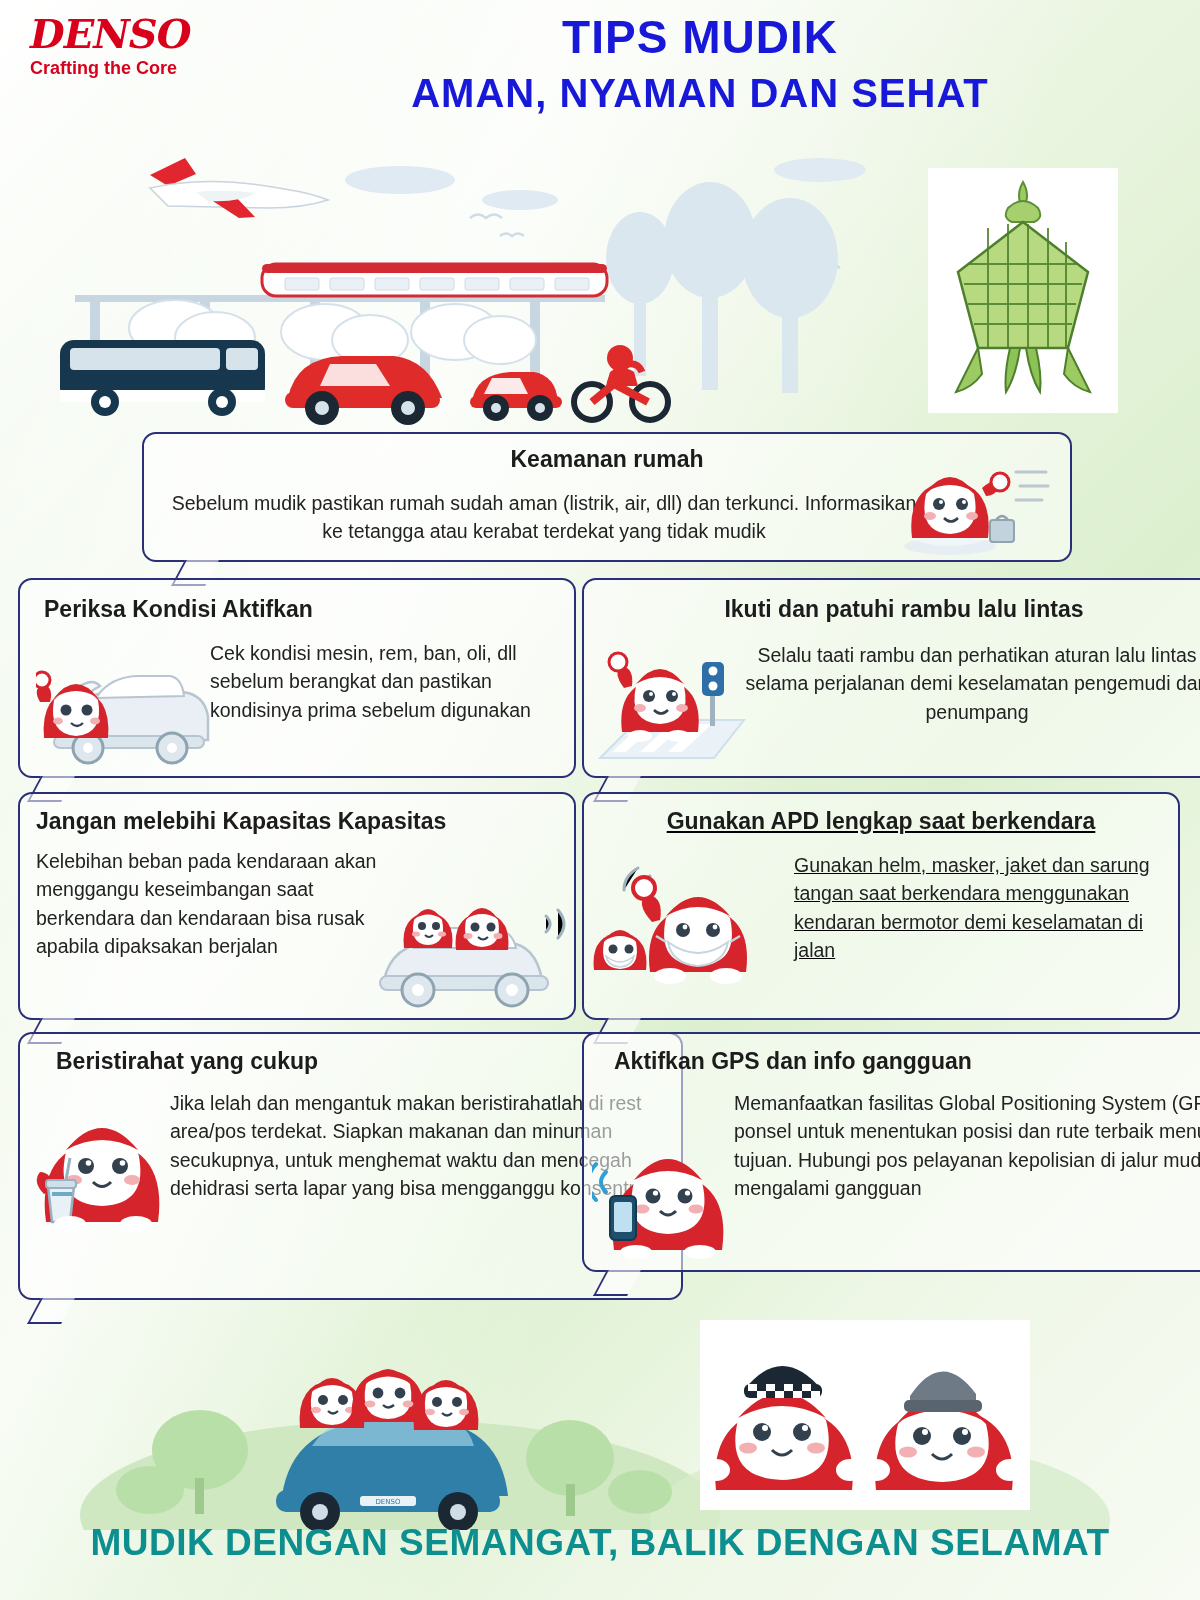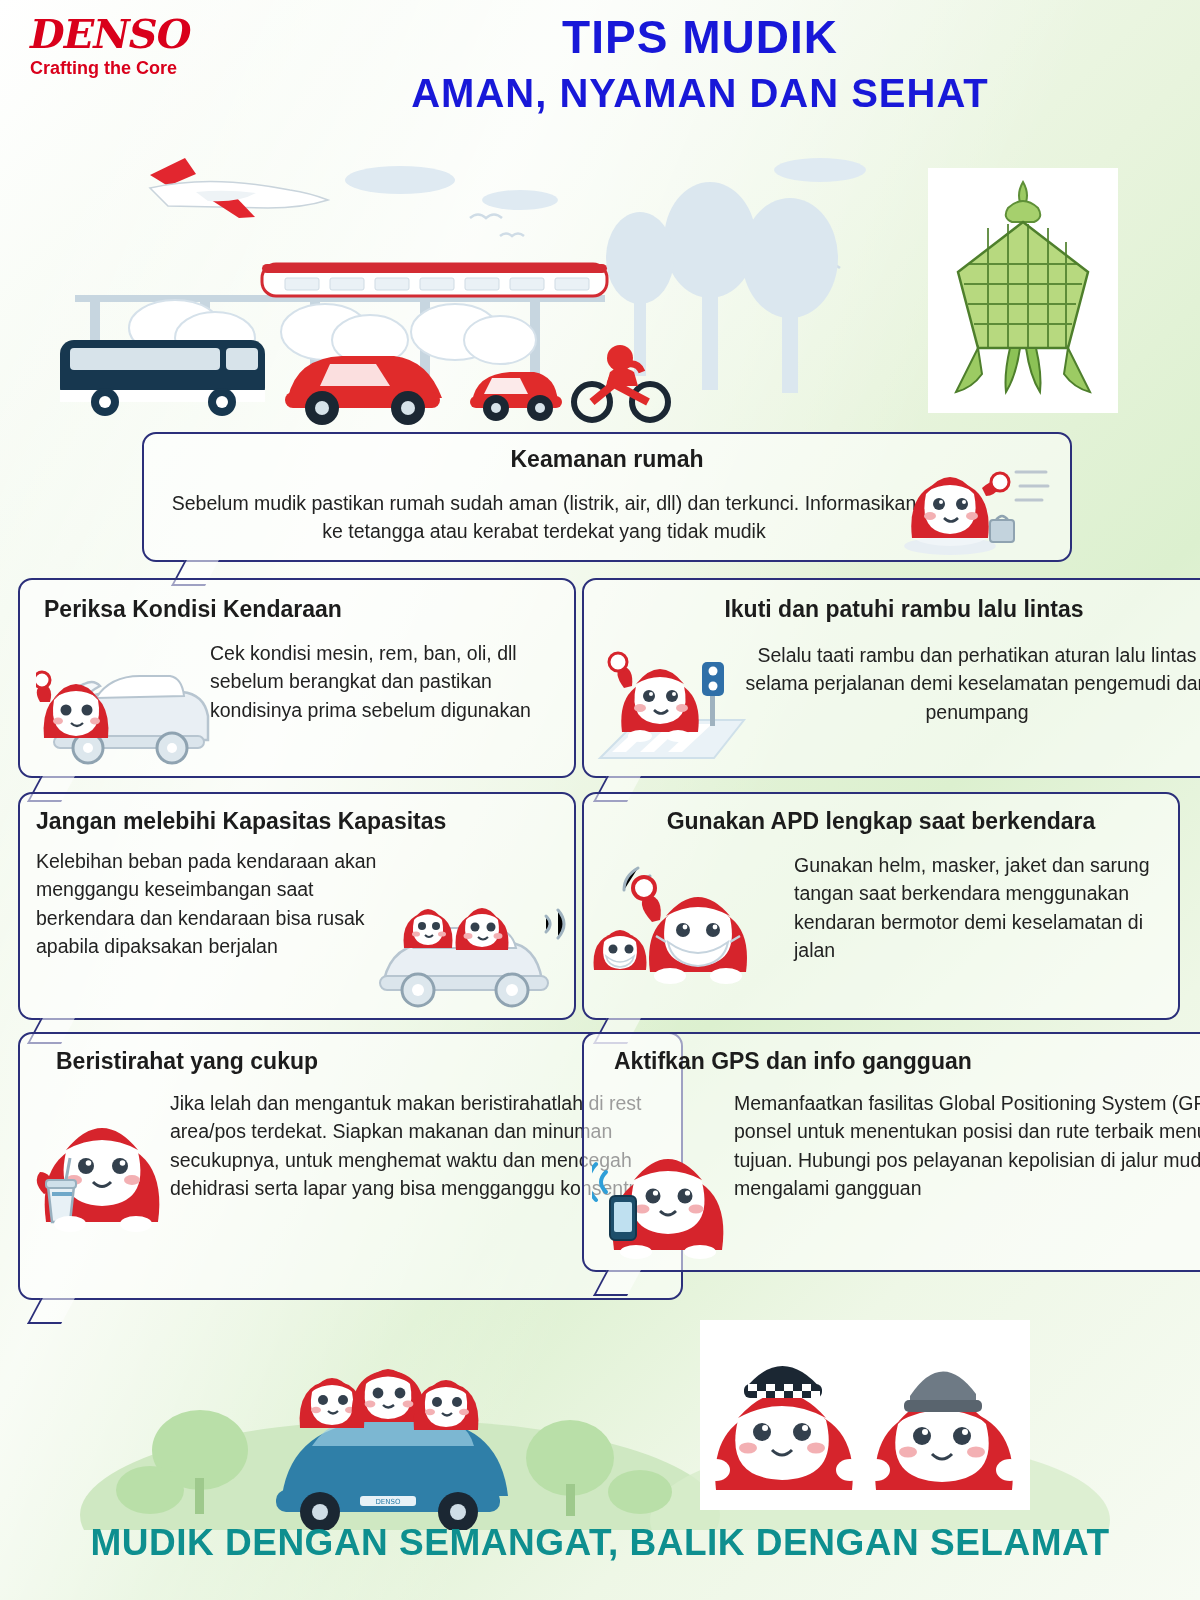--- a/index.html
+++ b/index.html
@@ -134,21 +134,21 @@
   #card-vehicle p  { margin-top: 16px; margin-left: 190px; margin-right: 14px; }
 
   #card-signs { left: 582px; top: 578px; width: 644px; height: 200px; }
   #card-signs h3 { text-align: center; margin-top: 16px; }
   #card-signs p  { margin-top: 18px; margin-left: 160px; margin-right: 14px; text-align: center; }
 
   #card-capacity { left: 18px; top: 792px; width: 558px; height: 228px; }
   #card-capacity h3 { margin: 14px 0 0 16px; }
   #card-capacity p  { margin-top: 12px; margin-left: 16px; margin-right: 170px; }
 
-  #card-apd { left: 582px; top: 792px; width: 598px; height: 228px; }
+  #card-apd { left: 582px; top: 792px; width: 598px; height: 228px; text-decoration: underline; }
   #card-apd h3 { text-align: center; margin-top: 14px; }
   #card-apd p  { margin-top: 14px; margin-left: 210px; margin-right: 14px; }
 
   #card-rest { left: 18px; top: 1032px; width: 665px; height: 268px; }
   #card-rest h3 { margin: 14px 0 0 36px; }
   #card-rest p  { margin-top: 14px; margin-left: 150px; margin-right: 10px; }
 
   #card-gps { left: 582px; top: 1032px; width: 721px; height: 240px; }
   #card-gps h3 { margin: 14px 0 0 30px; }
   #card-gps p  { margin-top: 14px; margin-left: 150px; margin-right: 14px; }
@@ -345,21 +345,21 @@
       <path d="M58 76 q7 7 14 0" stroke="#33404d" stroke-width="2.5" fill="none"></path>
       <path d="M96 46 q16 -14 20 -2 q-8 10 -16 10 z" fill="#d6242c"></path>
       <circle cx="114" cy="40" r="9" fill="#ffffff" stroke="#d6242c" stroke-width="3"></circle>
       <rect x="104" y="78" width="24" height="22" rx="3" fill="#c3d3dd" stroke="#8fa3b1" stroke-width="2"></rect>
       <path d="M110 78 q6 -8 12 0" stroke="#8fa3b1" stroke-width="2.5" fill="none"></path>
       <path d="M26 96 q14 8 38 8 q24 0 38 -8" fill="#ffffff" opacity="0.4"></path>
     </svg>
   </div>
 
   <div class="card" id="card-vehicle">
-    <h3>Periksa Kondisi Kendaraan</h3>
+    <h3>Periksa Kondisi Aktifkan</h3>
     <p>Cek kondisi mesin, rem, ban, oli, dll sebelum berangkat dan pastikan kondisinya prima sebelum digunakan</p>
     <div class="tail" style="left:14px; bottom:-26px;"></div>
     <svg class="card-art" style="left:16px; top:56px;" width="175" height="130" viewBox="0 0 175 130">
       <path d="M20 104 q6 -44 56 -48 l70 0 q22 2 26 24 l0 24 z" fill="#e9eff4" stroke="#b7c5d0" stroke-width="2.5"></path>
       <path d="M60 62 q14 -22 44 -22 l30 0 q12 2 14 20 z" fill="#ffffff" stroke="#b7c5d0" stroke-width="2"></path>
       <path d="M20 92 q-4 -30 28 -44 q10 -5 16 2 q-24 12 -30 42 z" fill="#f4f8fa" stroke="#b7c5d0" stroke-width="2.5"></path>
       <rect x="18" y="100" width="150" height="12" rx="6" fill="#dbe5ec" stroke="#b7c5d0" stroke-width="2"></rect>
       <circle cx="52" cy="112" r="15" fill="#dde7ed" stroke="#8fa3b1" stroke-width="3"></circle>
       <circle cx="52" cy="112" r="5" fill="#ffffff"></circle>
       <circle cx="136" cy="112" r="15" fill="#dde7ed" stroke="#8fa3b1" stroke-width="3"></circle>

